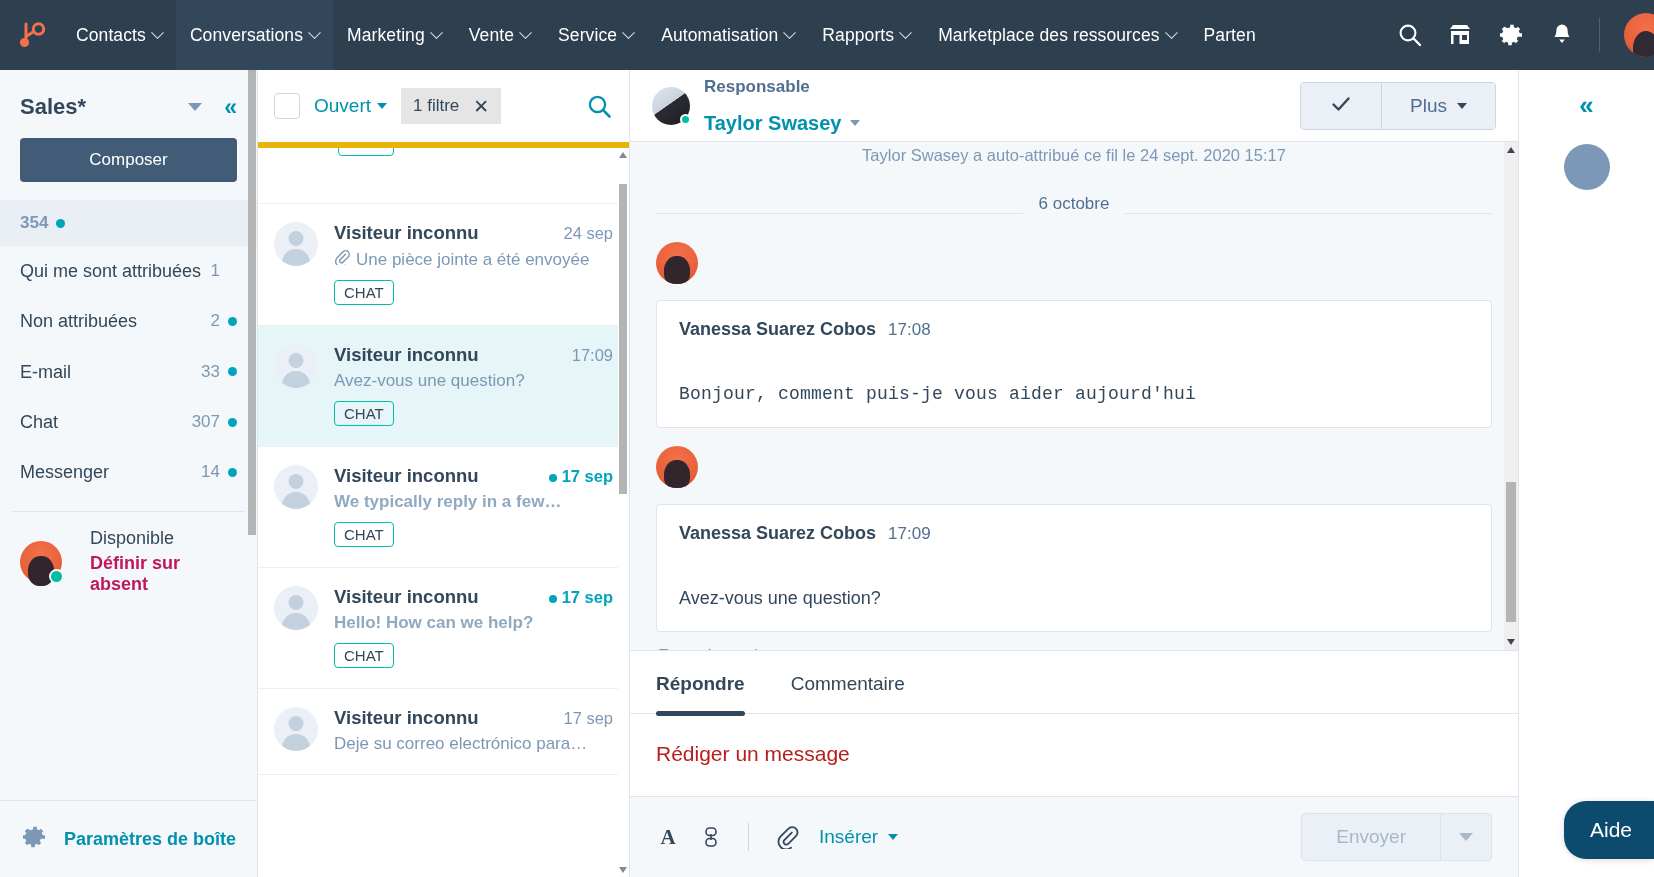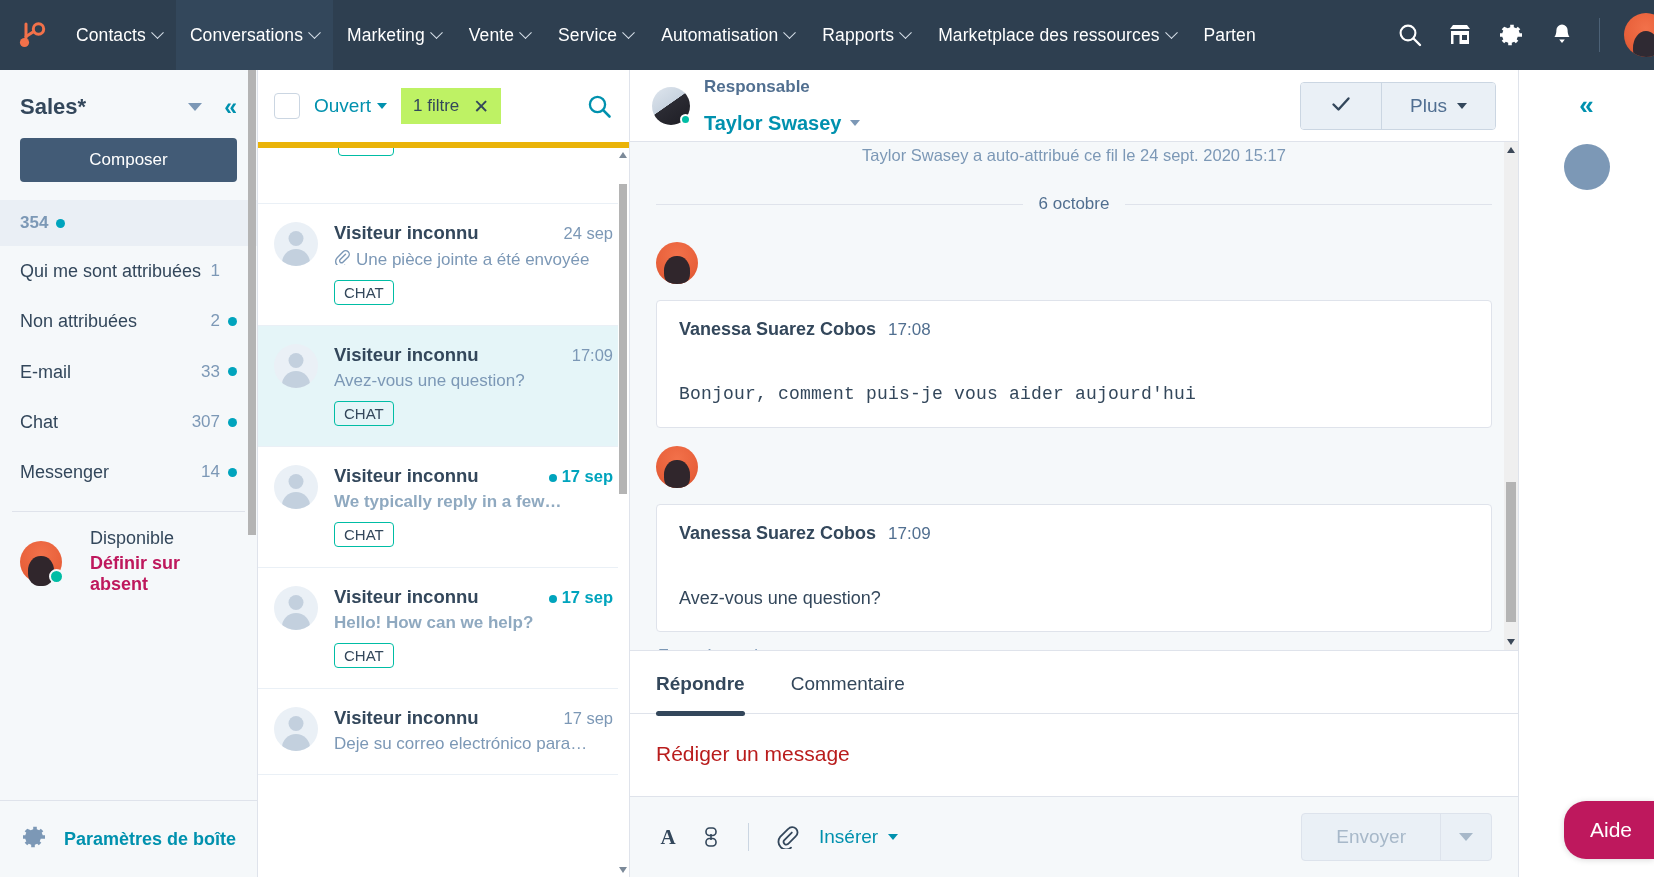--- a/index.html
+++ b/index.html
@@ -119,21 +119,21 @@
     display: flex; align-items: center; gap: 14px; padding: 18px 16px;
     border-bottom: 6px solid #eab308; flex: 0 0 auto;
   }
   .cb {
     width: 26px; height: 26px; border: 1.6px solid #cbd6e2; border-radius: 4px; background:#fff;
     cursor: pointer; flex: 0 0 26px;
   }
   .cl-sort { display:flex; align-items:center; gap:6px; color:#0091ae; font-size:19px; cursor:pointer; }
   .cl-sort .caret-down { border-top-color:#0091ae; }
   .filter-chip {
-    display: flex; align-items: center; gap: 14px; background: #bef264;
+    display: flex; align-items: center; gap: 14px; background: #e5e5e5;
     padding: 8px 12px; font-size: 17px; color: #33475b; cursor: pointer;
   }
   .chip-x { color:#33475b; font-size:19px; line-height:1; cursor:pointer; }
   .cl-search { margin-left: auto; cursor: pointer; display:flex; align-items:center; }
 
   .cl-scroll { flex: 1 1 auto; overflow: hidden; position: relative; }
   .cl-partial {
     height: 56px; border-bottom: 1px solid #eaf0f6; position: relative; overflow: hidden;
   }
   .cl-partial .chatbadge-part {
@@ -198,21 +198,21 @@
   .th-owner { font-size: 20px; color:#0091ae; font-weight:700; display:flex; align-items:center; gap:9px; cursor:pointer; }
   .th-owner .caret-down { border-top-color:#7c98b6; }
   .th-actions { margin-left:auto; display:flex; align-items:stretch; border:1px solid #cbd6e2; border-radius:4px; overflow:hidden; }
   .th-btn { background:#eaf0f6; padding:0 28px; display:flex; align-items:center; justify-content:center; cursor:pointer; height:46px; }
   .th-btn + .th-btn { border-left:1px solid #cbd6e2; }
   .th-btn .lbl { color:#506e91; font-size:19px; margin-right:10px; }
 
   .th-body { flex: 1 1 auto; background:#f5f8fa; position:relative; min-height:0; overflow:hidden; }
   .th-inner { padding: 0 26px; }
   .sys-line { text-align:center; color:#7c98b6; font-size:16.5px; padding-top: 4px; height: 30px; overflow:hidden; }
-  .date-div { display:flex; align-items:center; gap:16px; padding: 22px 0 10px 0; }
+  .date-div { display:flex; align-items:flex-end; gap:16px; padding: 22px 0 10px 0; }
   .date-div .ln { flex:1 1 auto; height:1px; background:#dfe3eb; }
   .date-div .dt { color:#516f90; font-size:17px; }
   .msg-row { display:flex; gap:16px; margin-top: 18px; flex-direction: column; }
   .msg-av { width:42px; height:42px; border-radius:50%; flex:0 0 42px; position:relative; overflow:hidden;
     background: radial-gradient(circle at 50% 30%, #f2714a 0%, #e8603a 62%, #d4512c 100%); }
   .msg-av .face { position:absolute; left:50%; top:34%; transform:translateX(-50%); width:26px; height:30px; border-radius:48% 48% 42% 42%; background:#30262c; }
   .msg-card { flex:1 1 auto; background:#fff; border:1px solid #dfe3eb; border-radius:4px; padding:18px 22px 20px 22px; min-width:0; }
   .msg-hd { display:flex; align-items:baseline; gap:12px; }
   .msg-from { font-size:18px; font-weight:700; color:#33475b; }
   .msg-time { font-size:17px; color:#516f90; }
@@ -243,21 +243,21 @@
   .send-caret .caret-down { border-top-color:#a7b8c9; border-left-width:7px; border-right-width:7px; border-top-width:8px; }
 
   
   .rightpanel {
     width: 136px; flex: 0 0 136px; background:#fff; border-left:1px solid #dfe3eb;
     display:flex; flex-direction:column; align-items:center; padding-top: 22px; position:relative;
   }
   .rp-collapse { color:#0091ae; font-size:26px; font-weight:700; line-height:1; cursor:pointer; }
   .rp-av { width:46px; height:46px; border-radius:50%; background:#7c98b6; margin-top: 26px; }
   .help-fab {
-    position:absolute; right: 0; bottom: 18px; background:#be185d; color:#fff;
+    position:absolute; right: 0; bottom: 18px; background:#0c4a6e; color:#fff;
     font-size:21px; padding: 17px 22px 17px 26px; border-radius: 22px 0 0 22px;
     cursor:pointer; box-shadow: 0 1px 6px rgba(0,0,0,.15);
   }
 </style>
 </head>
 <body>
 
 <div class="app">
 
   <div class="topnav">

